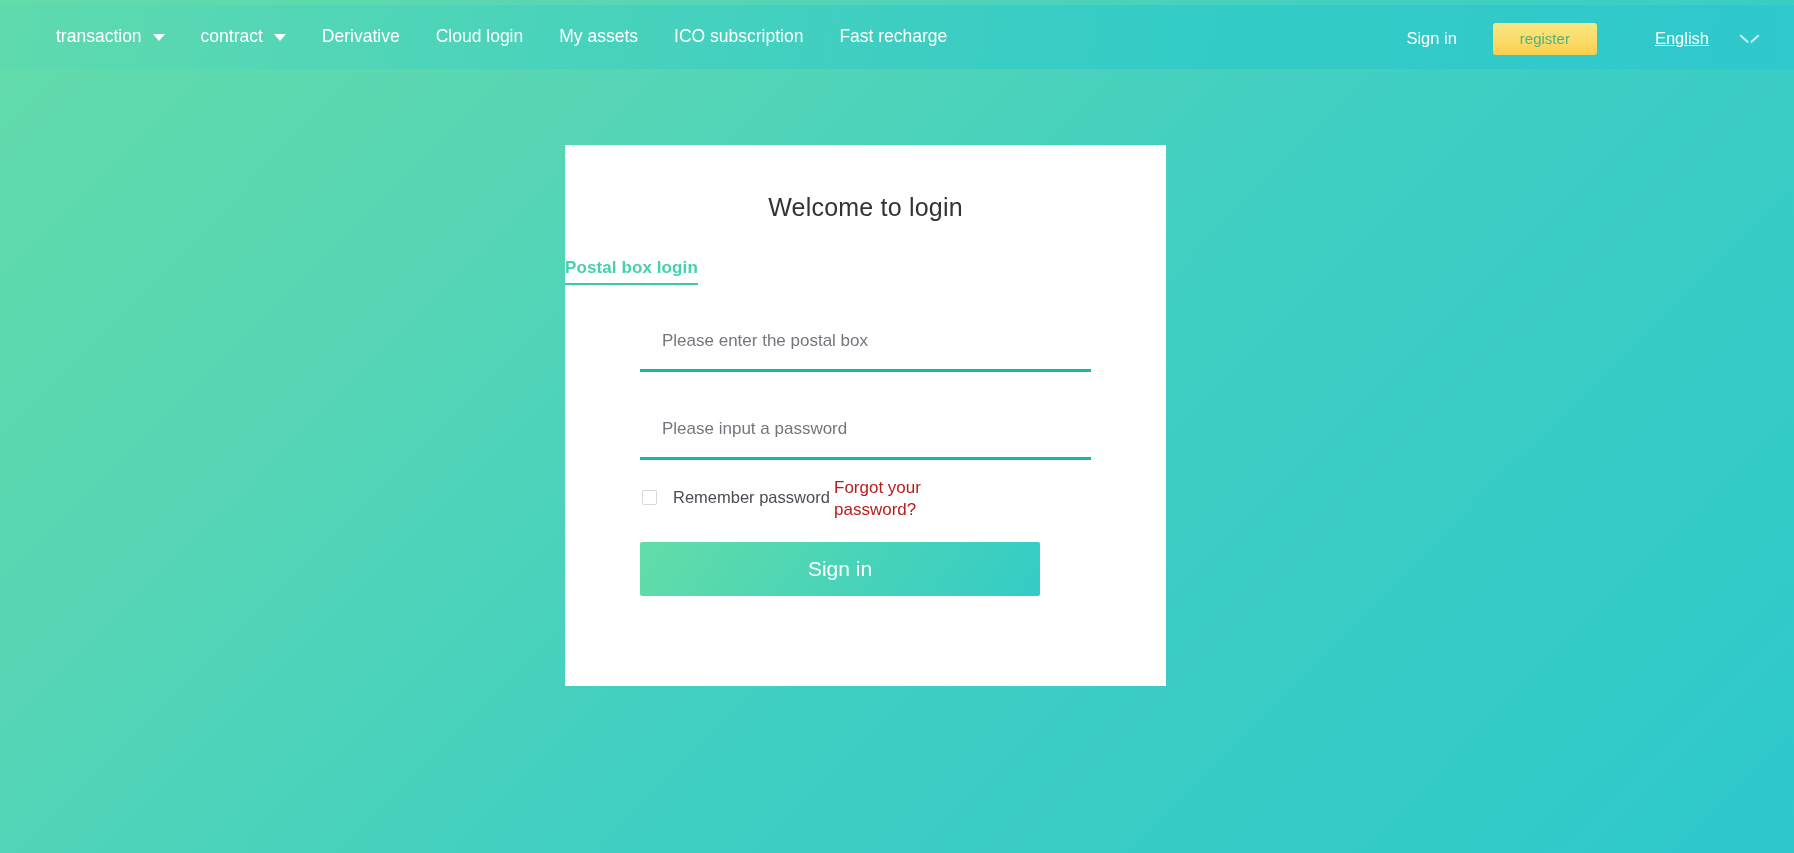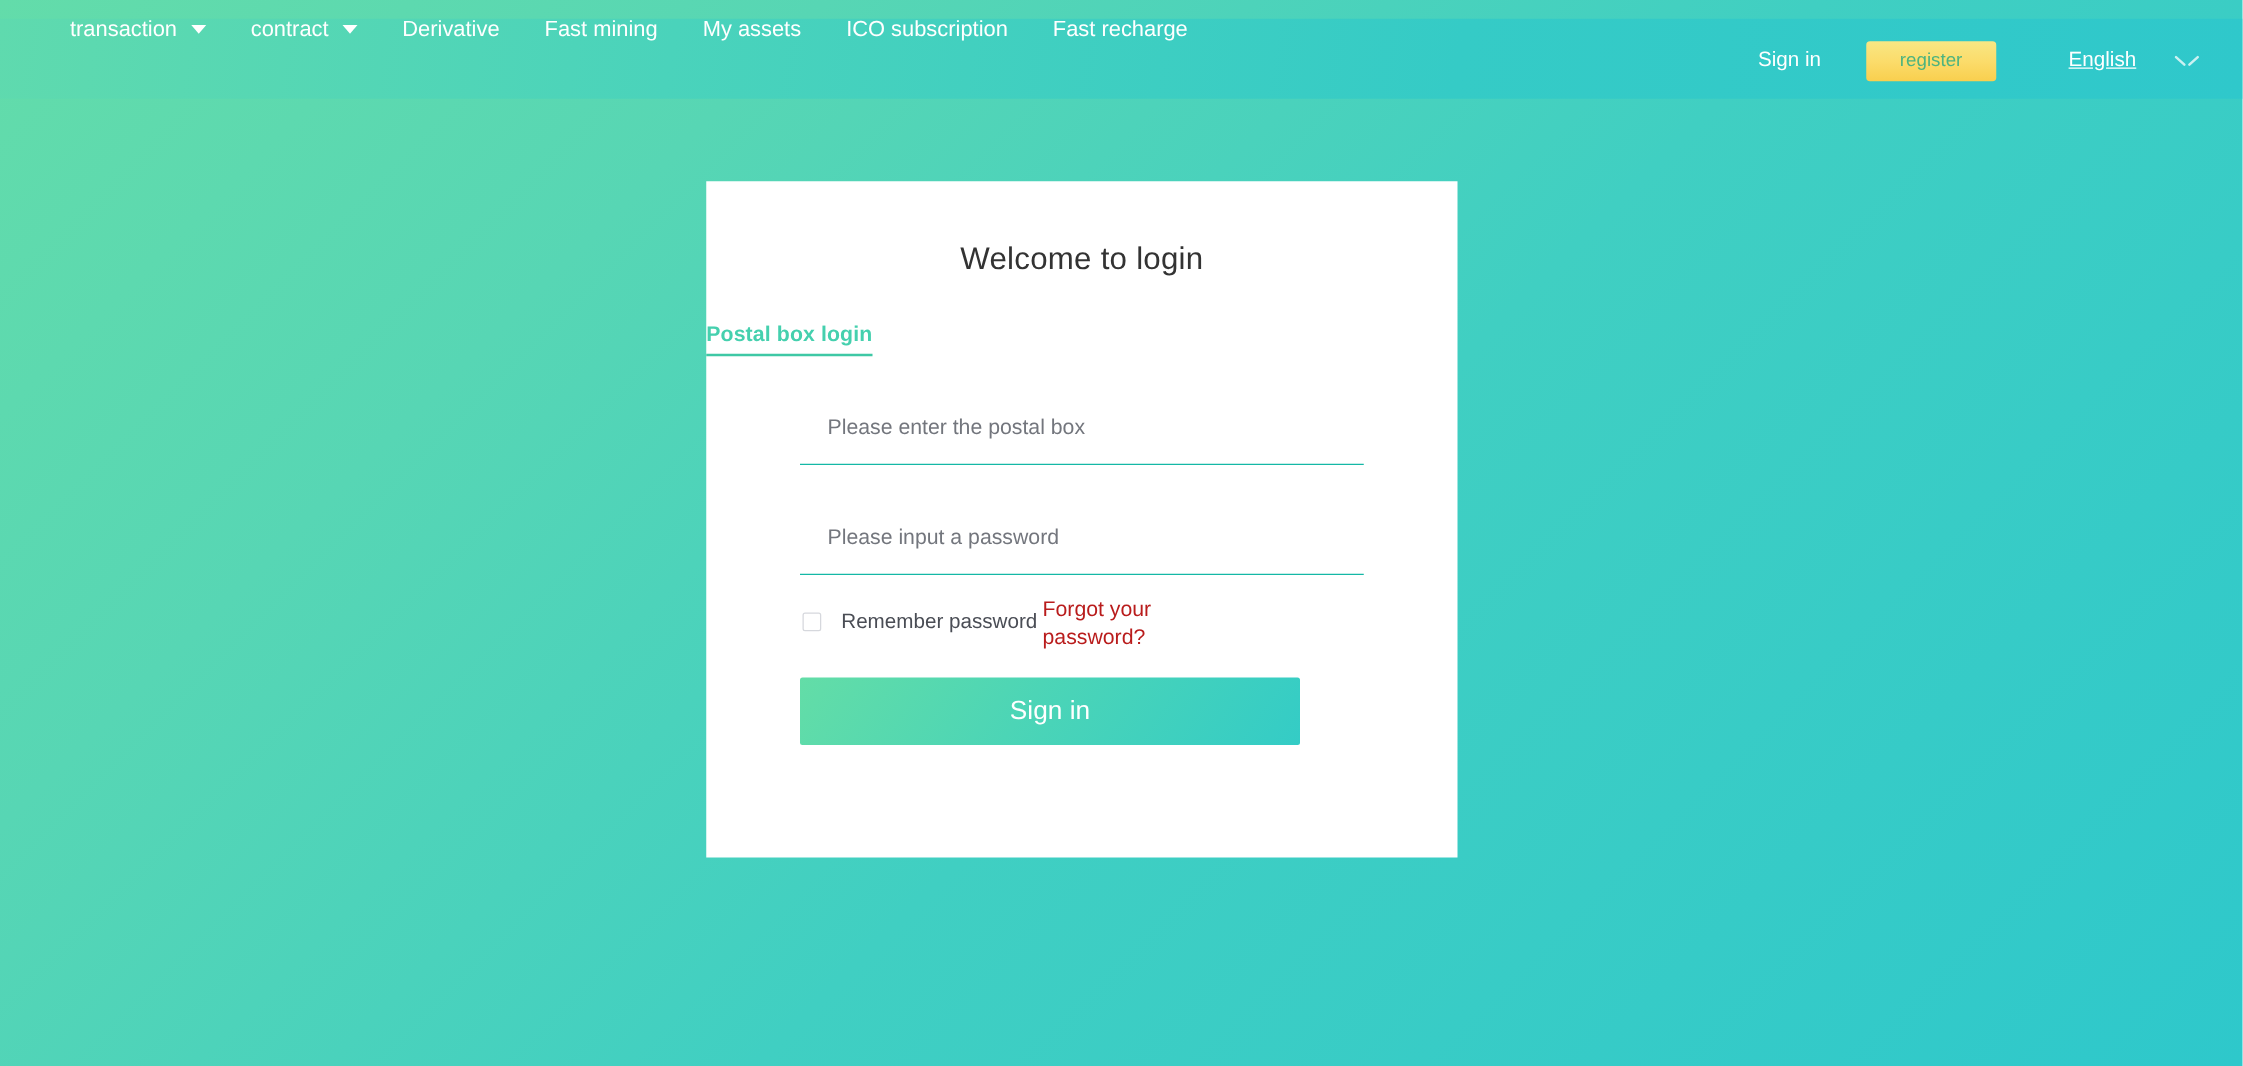--- a/index.html
+++ b/index.html
@@ -12,26 +12,26 @@
 
   body {
     font-family: "Liberation Sans", sans-serif;
     background: linear-gradient(135deg, #63dcaa 0%, #57d6b4 25%, #40cfc2 55%, #2ec8cb 100%);
     position: relative;
   }
 
   
   .navbar {
     position: absolute;
-    top: 15px; left: 0;
+    top: 5px; left: 0;
     width: 1794px;
     height: 64px;
     background: linear-gradient(100deg, #5fdaae 0%, #4ad3bb 30%, #35cbc6 65%, #2fc8cb 100%);
     display: flex;
-    align-items: flex-start;
+    align-items: center;
     z-index: 5;
   }
 
   .nav-left {
     display: flex;
     align-items: center;
     margin-left: 56px;
   }
 
   .nav-item {
@@ -151,21 +151,21 @@
     font-size: 17px;
     font-weight: bold;
     padding-bottom: 5px;
     border-bottom: 2.5px solid #3ec8a5;
     cursor: pointer;
     letter-spacing: 0.1px;
   }
 
   .field {
     margin: 12px 75px;
-    border-bottom: 1px solid #14b8a6;
+    border-bottom: 3px solid #14b8a6;
     height: 59px;
     display: flex;
     align-items: center;
   }
   .field.first { margin-top: 28px; }
   .field.second { margin-top: 29px; }
 
   .field input {
     width: 100%;
     border: none;
@@ -260,21 +260,21 @@
     <div class="nav-item">
       <span>contract</span>
       <span class="caret-down"></span>
     </div>
 
     <div class="nav-item">
       <span>Derivative</span>
     </div>
 
     <div class="nav-item">
-      <span>Fast mining</span>
+      <span>Cloud login</span>
     </div>
 
     <div class="nav-item">
       <span>My assets</span>
     </div>
 
     <div class="nav-item">
       <span>ICO subscription</span>
     </div>
 

